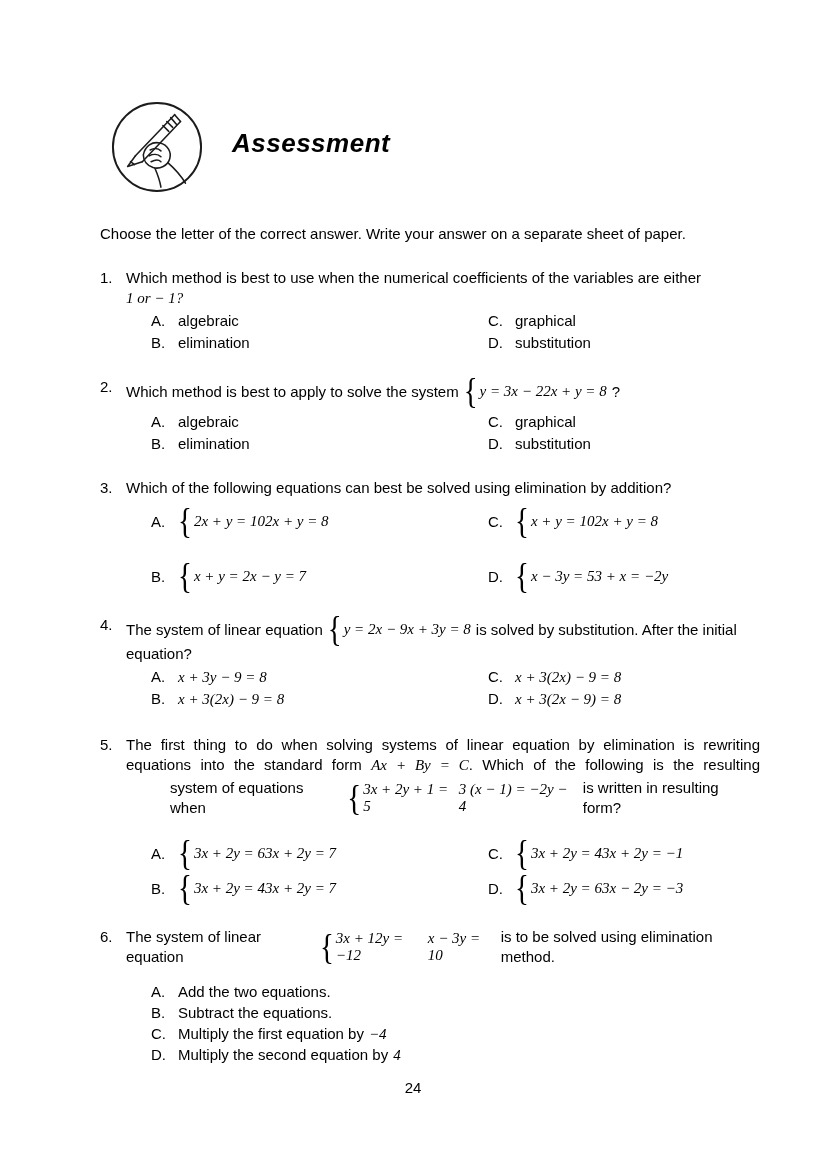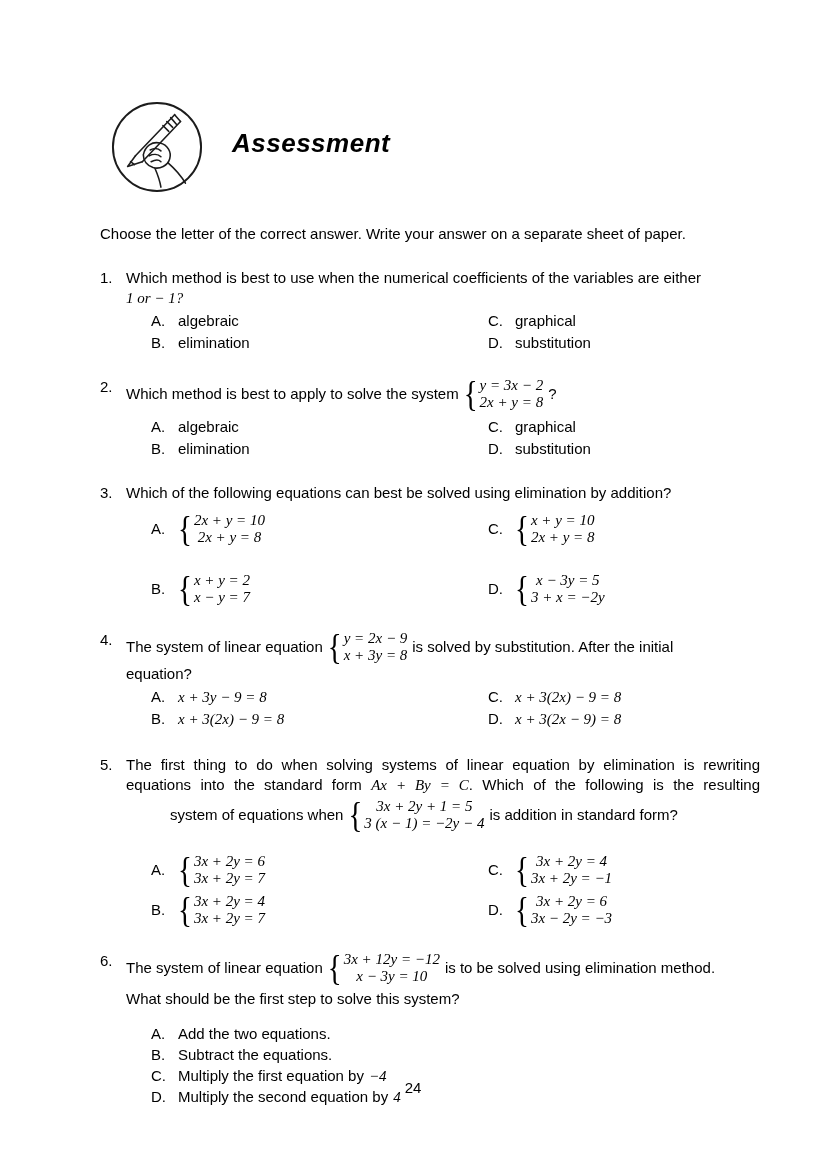--- a/index.html
+++ b/index.html
@@ -31,21 +31,21 @@
 
   
   .math { font-family:"Liberation Serif", serif; font-style:italic; }
   .system { display:inline-flex; align-items:center; }
   .system .brace {
     display:inline-block; font-family:"Liberation Serif", serif;
     font-style:normal; font-size:29px; line-height:1; transform:scaleY(1.25);
     margin-right:2px;
   }
   .system .eqs {
-    display:inline-flex; flex-direction:column; justify-content:center;
+    display:inline-flex; flex-direction:row; justify-content:center;
     font-family:"Liberation Serif", serif; font-style:italic;
     font-size:15px; line-height:17px;
   }
   .system .eqs.centered { align-items:center; }
 
   
   .opts2 { display:grid; grid-template-columns:337px auto; padding-left:25px; margin-top:3px; row-gap:2px; }
   .opts2.sysrows { row-gap:26px; margin-top:9px; }
   .opts2.sysrows-tight { row-gap:6px; margin-top:21px; }
   .opt { display:flex; }
@@ -251,21 +251,21 @@
         </div>
         <div class="qline flexline" style="margin-top:3px;margin-left:44px;">
           <span>system of equations when</span>
           <span class="system">
             <span class="brace">{</span>
             <span class="eqs centered">
               <span>3x + 2y + 1 = 5</span>
               <span>3 (x − 1) = −2y − 4</span>
             </span>
           </span>
-          <span>is addition in standard form?</span>
+          <span>is written in resulting form?</span>
         </div>
         <div class="opts2 sysrows-tight">
           <div class="opt center">
             <span class="letter">A.</span>
             <span class="system">
               <span class="brace">{</span>
               <span class="eqs">
                 <span>3x + 2y = 6</span>
                 <span>3x + 2y = 7</span>
               </span>
@@ -312,21 +312,20 @@
           <span>The system of linear equation</span>
           <span class="system">
             <span class="brace">{</span>
             <span class="eqs centered">
               <span>3x + 12y = −12</span>
               <span>x − 3y = 10</span>
             </span>
           </span>
           <span>is to be solved using elimination method.</span>
         </div>
-        <div class="qline" style="margin-top:4px;">What should be the first step to solve this system?</div>
         <div class="optlist">
           <div class="opt">
             <span class="letter">A.</span>
             <span>Add the two equations.</span>
           </div>
           <div class="opt">
             <span class="letter">B.</span>
             <span>Subtract the equations.</span>
           </div>
           <div class="opt">

